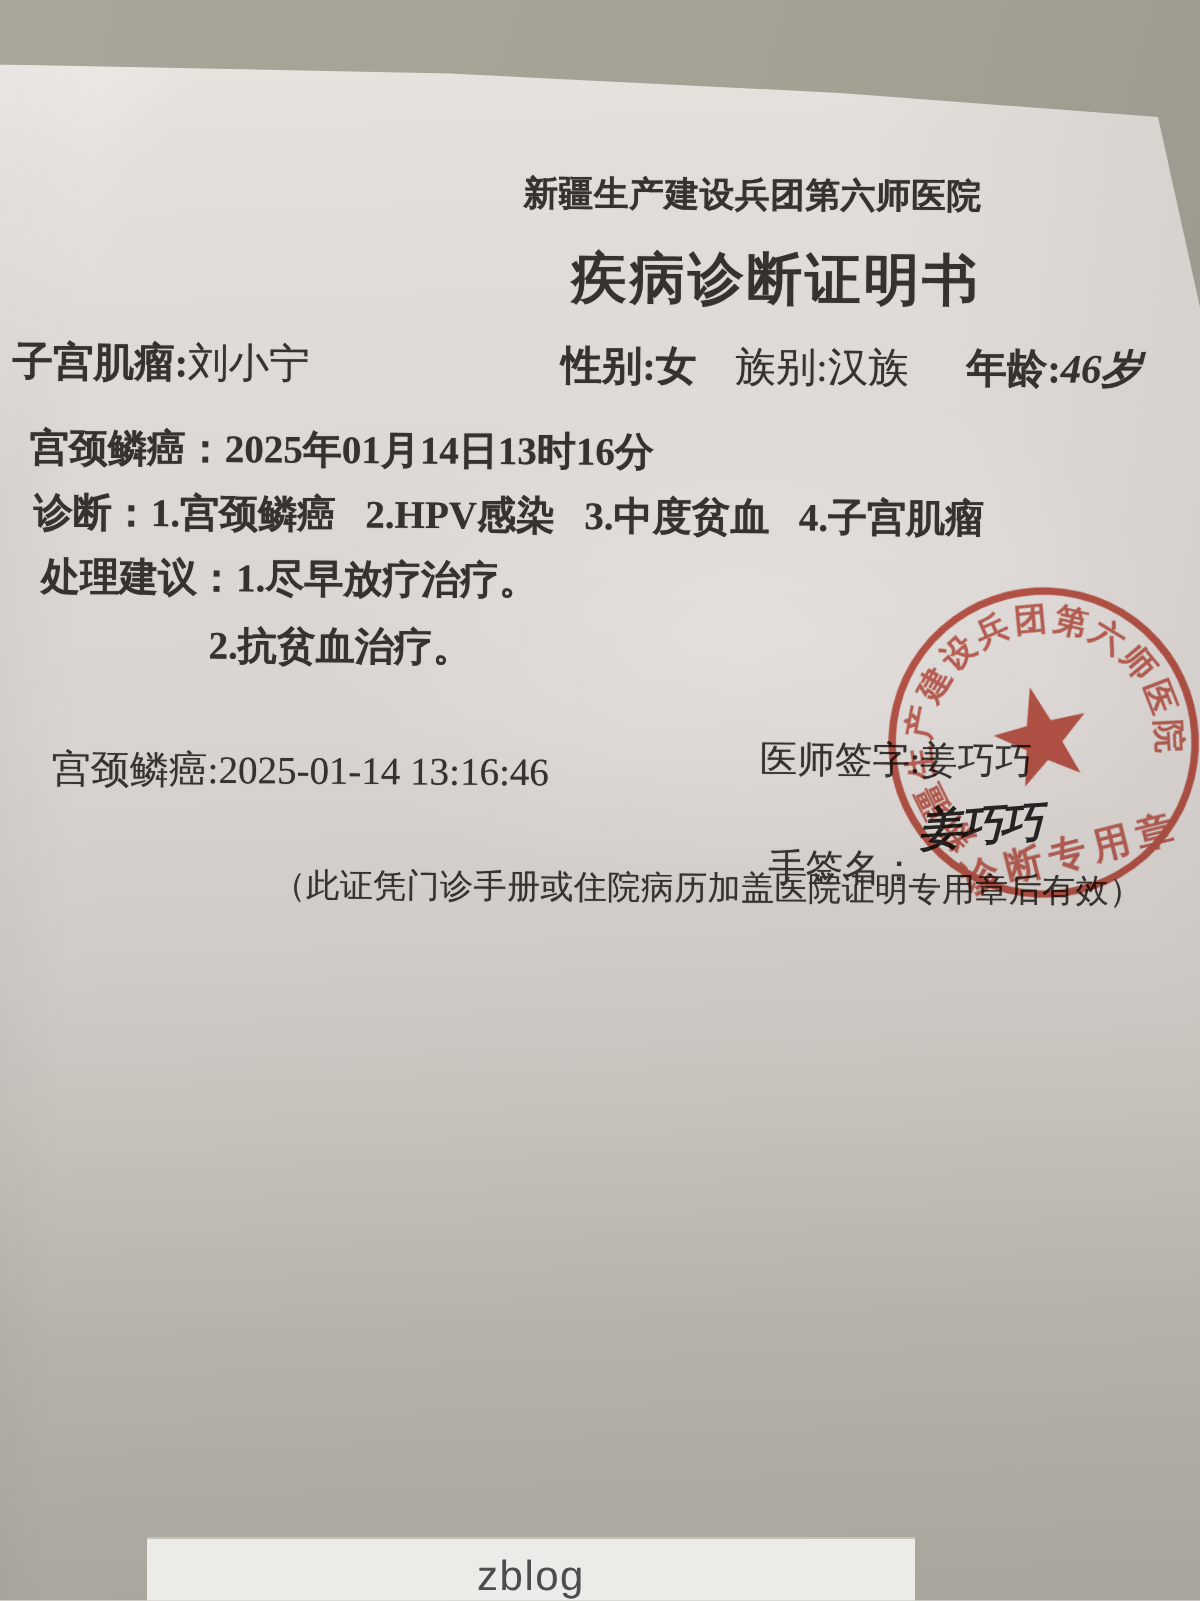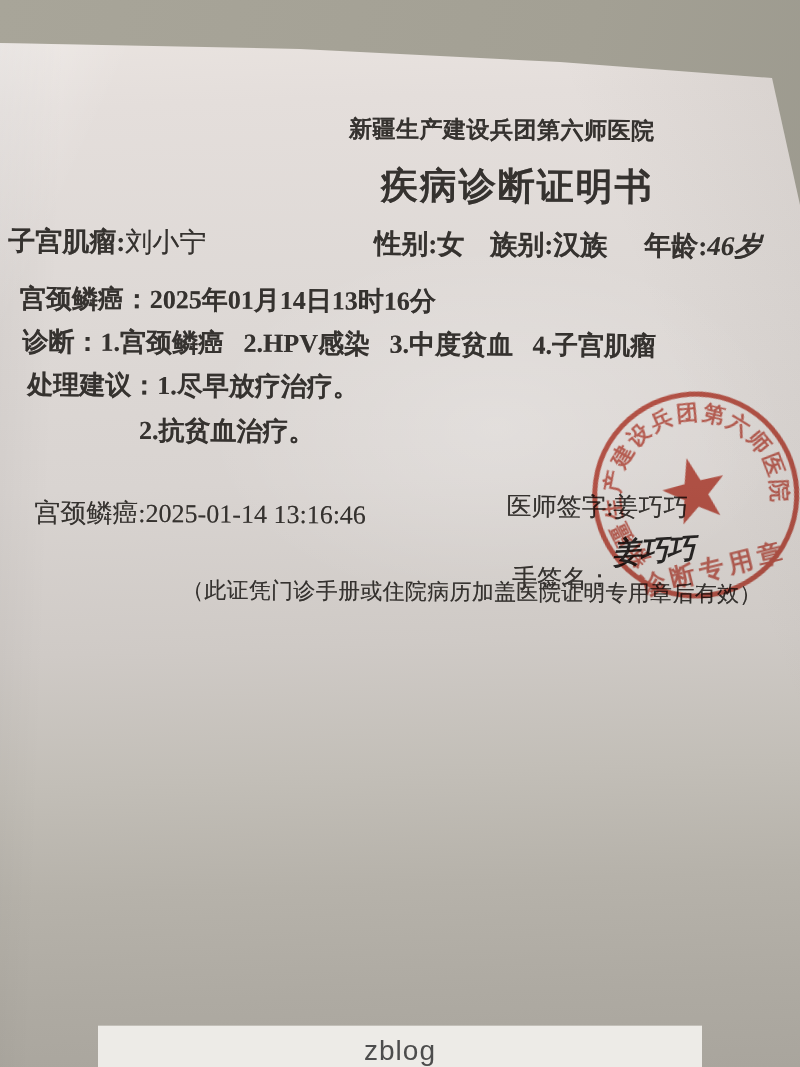--- a/index.html
+++ b/index.html
@@ -32,21 +32,21 @@
       radial-gradient(ellipse 420px 260px at 62% 40%,rgba(255,255,255,.22),rgba(255,255,255,0) 70%),
       linear-gradient(92deg,rgba(0,0,0,.04) 0%,rgba(0,0,0,0) 8%);
   }
   .doc{position:absolute;inset:0;transform:rotate(.4deg);transform-origin:0 0;color:#35322f;}
   .t{position:absolute;white-space:pre;text-shadow:0 0 .6px rgba(55,50,48,.55);}
   .hospital-name{left:350px;top:111px;font-size:23px;font-weight:bold;letter-spacing:.5px;}
   .cert-title{left:382px;top:158px;font-size:37px;font-weight:bold;letter-spacing:2px;}
   .row-patient{top:223px;font-size:27px;}
   .p-name{left:10px;}
   .p-gender{left:356px;font-weight:bold;margin-left:20px;}
-  .p-ethnic{left:492px;font-weight:bold;}
+  .p-ethnic{left:492px;font-weight:normal;}
   .p-age{left:646px;font-weight:bold;}
   .row-admission{left:22px;top:281px;font-size:26px;font-weight:bold;}
   .row-diagnosis{left:25px;top:324px;font-size:26px;font-weight:bold;}
   .row-advice1{left:30px;top:367px;font-size:26px;font-weight:bold;}
   .row-advice2{left:142px;top:412px;font-size:26px;font-weight:bold;}
   .row-issue{left:38px;top:495px;font-size:26px;}
   .row-physician{left:510px;top:486px;font-size:25px;}
   .row-handsign{left:516px;top:558px;font-size:25px;text-align:right;}
   .handwriting{
     left:616px;top:527px;font-size:29px;font-weight:bold;font-style:italic;
@@ -54,21 +54,21 @@
   }
   .row-note{left:186px;top:574px;font-size:22px;letter-spacing:.3px;}
   
   .stamp{
     position:absolute;left:578px;top:378px;width:236px;height:236px;
     mix-blend-mode:multiply;filter:blur(.5px);opacity:.88;
     transform:rotate(-14deg);
   }
   
   .wm-bar{
-    position:absolute;left:98px;top:1025px;width:604px;height:42px;
+    position:absolute;left:98px;top:1025px;width:512px;height:42px;
     background:#edebe7;border-top:1px solid #c2bfb8;
     display:flex;justify-content:center;align-items:flex-start;
   }
   .wm-text{
     margin-top:9px;font-family:"Liberation Sans","DejaVu Sans",sans-serif;
     font-size:28px;color:#4d4d4d;letter-spacing:1px;
   }
 </style>
 </head>
 <body>

